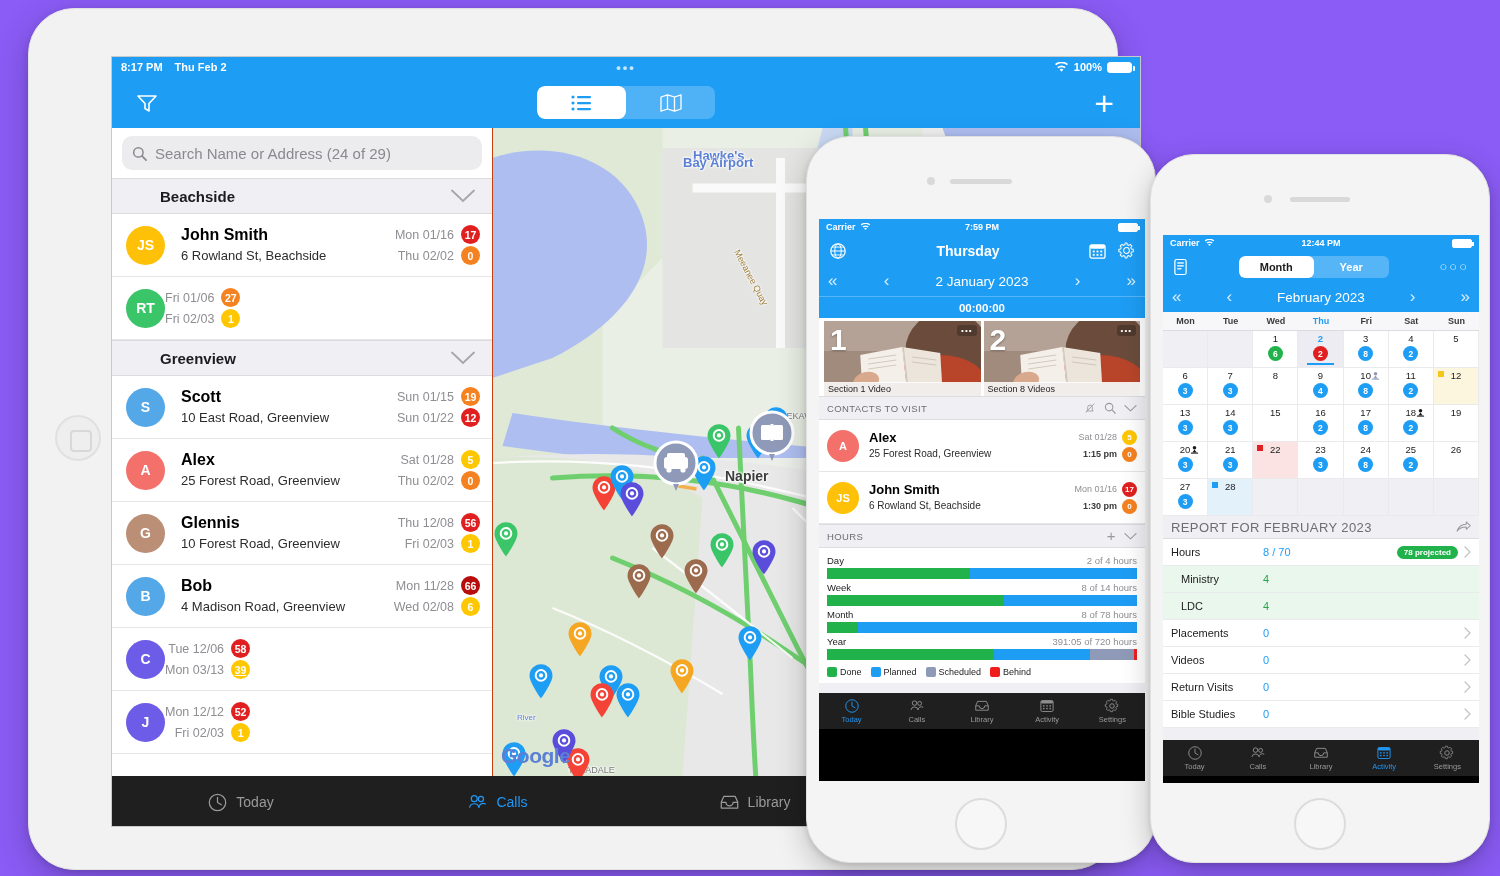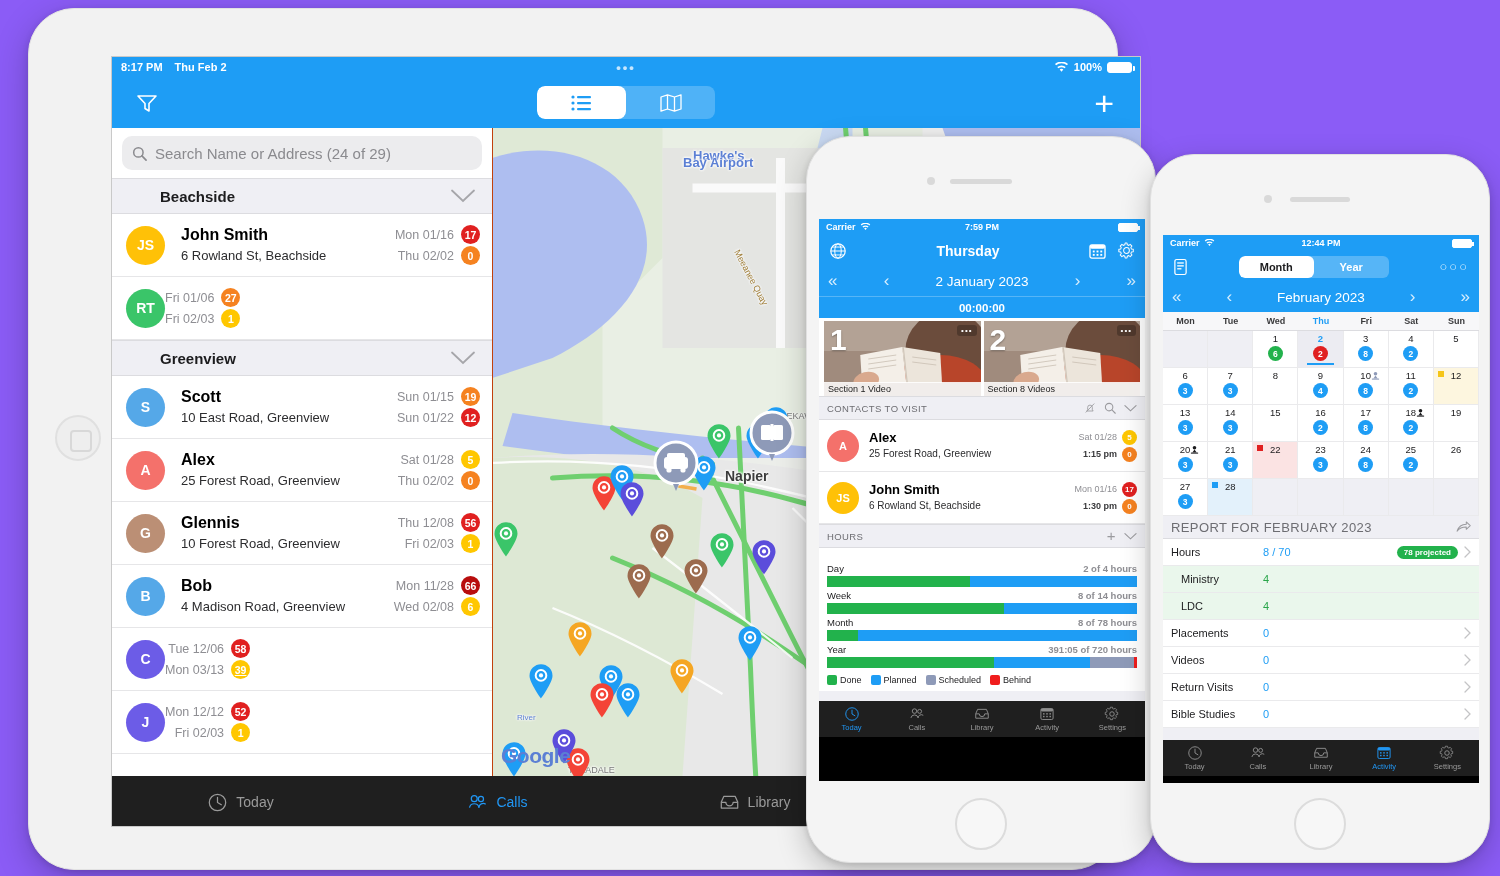--- a/index.html
+++ b/index.html
@@ -153,24 +153,24 @@
            display:flex;align-items:center;justify-content:center;flex:0 0 auto;}
   .ph-mid { flex:1; padding-left:10px; min-width:0;}
   .ph-name { font-size:13px; font-weight:bold; color:#000; line-height:16px;}
   .ph-addr { font-size:10px; color:#2c2c2e; line-height:14px; margin-top:1px;}
   .ph-right .ph-line { display:flex; align-items:center; justify-content:flex-end; gap:5px; height:17px;}
   .ph-date { font-size:9px; color:#8e8e93;}
   .ph-date.b { font-weight:bold; color:#3a3a3c; }
   .bdg-sm { width:15px;height:15px;border-radius:50%;color:#fff;font-size:8px;font-weight:bold;
             display:flex;align-items:center;justify-content:center;}
 
-  .hrs-area { background:#fff; padding: 12px 8px 2px 8px; }
+  .hrs-area { background:#fff; padding: 4px 8px 2px 8px; }
   .hrs-row-lbl { display:flex; justify-content:space-between; font-size:9.5px; margin-top:3px; }
   .hrs-row-lbl .l { color:#1c1c1e; }
-  .hrs-row-lbl .r { color:#8e8e93;font-weight:bold; }
+  .hrs-row-lbl .r { color:#8e8e93; }
   .hbar { height:11px; display:flex; margin-top:2px; background:#e5e5ea; }
   .legend { display:flex; align-items:center; gap:9px; padding:5px 8px 6px 8px; background:#fff; }
   .legend .li { display:flex; align-items:center; gap:3px; font-size:9px; color:#1c1c1e;}
   .sw { width:10px;height:10px;border-radius:2px; }
 
   .ph-tabbar { background:#1f1f1f; height:36px; display:flex; align-items:center; }
   .ph-tab { flex:1; display:flex; flex-direction:column; align-items:center; justify-content:center;
             gap:1px; color:#9a9a9a; font-size:7.5px; }
   .ph-tab.on { color:#2196f3; }
 

